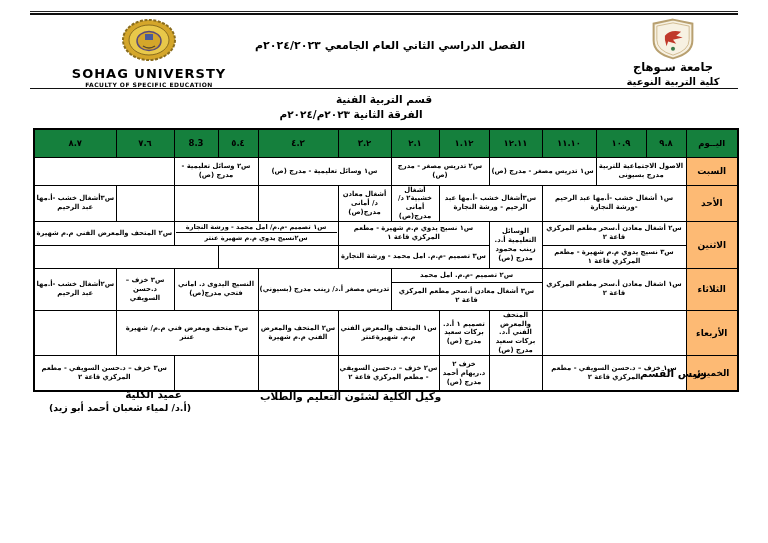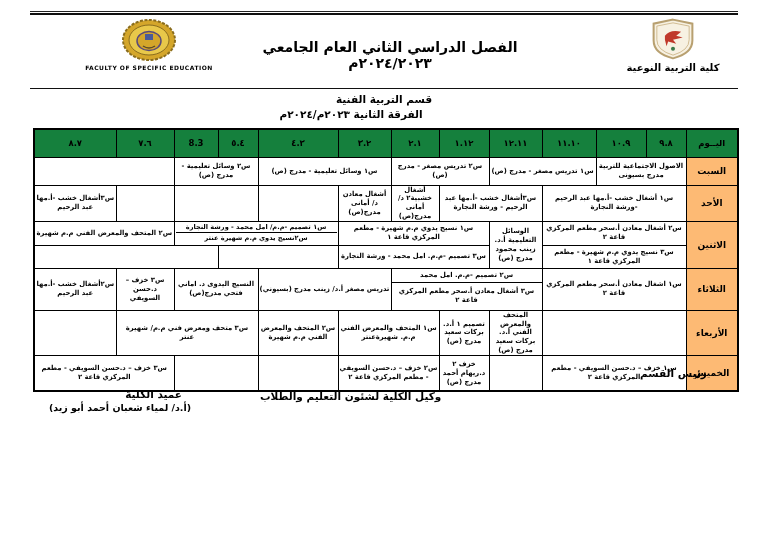--- a/index.html
+++ b/index.html
@@ -12,21 +12,21 @@
 
   .left-block  { position:absolute; left:34px;  top:18px; width:230px; text-align:center; }
   .right-block { position:absolute; left:598px; top:18px; width:150px; text-align:center; }
   .center-block{ position:absolute; left:240px; top:27px; width:300px; text-align:center; }
 
   .en-name    { font-weight:bold; font-size:13px; letter-spacing:1px; margin-top:2px; }
   .en-faculty { font-weight:bold; font-size:6px; letter-spacing:0.5px; }
   .ar-univ    { font-weight:bold; font-size:11.5px; direction:rtl; }
   .ar-faculty { font-weight:bold; font-size:10px; direction:rtl; margin-top:2px; }
   .doc-title  { font-weight:bold; font-size:14px; direction:rtl; }
-  .doc-sub    { font-weight:bold; font-size:14px; direction:rtl; margin-top:12px; }
+  .doc-sub    { font-weight:bold; font-size:11px; direction:rtl; margin-top:12px; }
   .dept-line  { position:absolute; left:0; top:93px;  width:768px; text-align:center;
                 font-weight:bold; font-size:10.5px; direction:rtl; }
   .grade-line { position:absolute; left:0; top:108px; width:702px; text-align:center;
                 font-weight:bold; font-size:10.5px; direction:rtl; }
 
   table.sched { position:absolute; left:33px; top:128px; width:704px;
                 border-collapse:collapse; table-layout:fixed; direction:rtl;
                 border:2px solid #000; }
   .sched th, .sched td { border:1px solid #000; text-align:center; vertical-align:middle;
                 padding:0 1px; overflow:hidden; }
@@ -54,36 +54,38 @@
 <div class="left-block">
   <span>
     <svg width="62" height="46" viewBox="0 0 62 46">
       <ellipse cx="31" cy="22" rx="26" ry="20" fill="#D4A62A" stroke="#8a6d1f" stroke-width="2" stroke-dasharray="3 1.5"></ellipse>
       <ellipse cx="31" cy="22" rx="20" ry="15" fill="#E8C84A" stroke="#8a6d1f" stroke-width="1"></ellipse>
       <ellipse cx="31" cy="23" rx="12" ry="9.5" fill="#D4A62A" stroke="#5a4a7a" stroke-width="1.5"></ellipse>
       <rect x="27" y="16" width="8" height="6" fill="#4a5a9a"></rect>
       <path d="M25 28 Q31 32 37 28" stroke="#5a4a2a" stroke-width="1.5" fill="none"></path>
     </svg>
   </span>
+  <div class="en-name">SOHAG UNIVERSTY</div>
   <div class="en-faculty">FACULTY OF SPECIFIC EDUCATION</div>
 </div>
 
 <div class="center-block">
   <div class="doc-sub">الفصل الدراسي الثاني العام الجامعي ٢٠٢٤/٢٠٢٣م</div>
 </div>
 
 <div class="right-block">
   <span>
     <svg width="50" height="42" viewBox="0 0 60 52">
       <path d="M30 2 L54 7 L54 28 Q54 44 30 50 Q6 44 6 28 L6 7 Z" fill="#f7f1e2" stroke="#b8a070" stroke-width="2.5"></path>
       <path d="M30 6 L50 10 L50 27 Q50 40 30 46 Q10 40 10 27 L10 10 Z" fill="none" stroke="#c8b080" stroke-width="1"></path>
       <path d="M20 22 Q26 14 40 17 L34 22 L42 24 L30 27 L34 32 L24 29 L22 35 L20 27 Z" fill="#C0392B"></path>
       <circle cx="30" cy="38" r="2.5" fill="#3a7a4a"></circle>
     </svg>
   </span>
+  <div class="ar-univ">جامعة سـوهاج</div>
   <div class="ar-faculty">كلية التربية النوعية</div>
 </div>
 
 <div class="rule-mid"></div>
 <div class="dept-line">قسم التربية الفنية</div>
 <div class="grade-line">الفرقة الثانية ٢٠٢٣م/٢٠٢٤م</div>
 
 <table class="sched" dir="rtl">
   <colgroup>
     <col style="width:52px">

